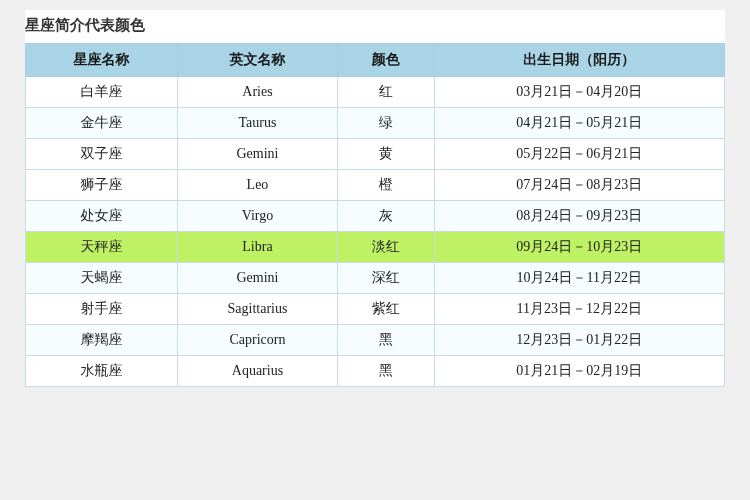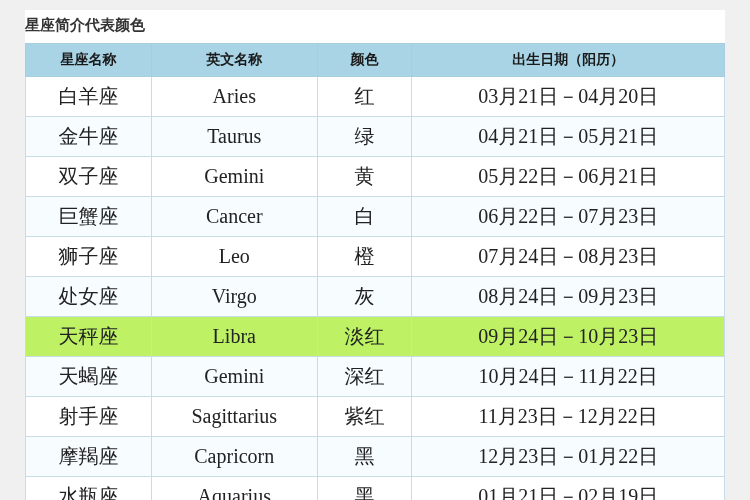--- a/index.html
+++ b/index.html
@@ -45,21 +45,21 @@
     }
     tbody tr {
       background-color: #fff;
     }
     tbody tr:nth-child(odd) {
       background-color: #f7fcff;
     }
     tbody td {
       border: 1px solid #c8dce8;
       padding: 6px 10px;
-      font-size: 20px;
+      font-size: 14px;
       color: #222;
       text-align: center;
     }
   </style>
 </head>
 <body>
 
 <div class="container">
   <div class="title">星座简介代表颜色</div>
   <table>
@@ -82,26 +82,20 @@
           <td>金牛座</td>
           <td>Taurus</td>
           <td>绿</td>
           <td>04月21日－05月21日</td>
         </tr>
         <tr style="background-color: rgb(255, 255, 255);">
           <td>双子座</td>
           <td>Gemini</td>
           <td>黄</td>
           <td>05月22日－06月21日</td>
-        </tr>
-        <tr style="background-color: rgb(247, 252, 255);">
-          <td>巨蟹座</td>
-          <td>Cancer</td>
-          <td>白</td>
-          <td>06月22日－07月23日</td>
         </tr>
         <tr style="background-color: rgb(255, 255, 255);">
           <td>狮子座</td>
           <td>Leo</td>
           <td>橙</td>
           <td>07月24日－08月23日</td>
         </tr>
         <tr style="background-color: rgb(247, 252, 255);">
           <td>处女座</td>
           <td>Virgo</td>

